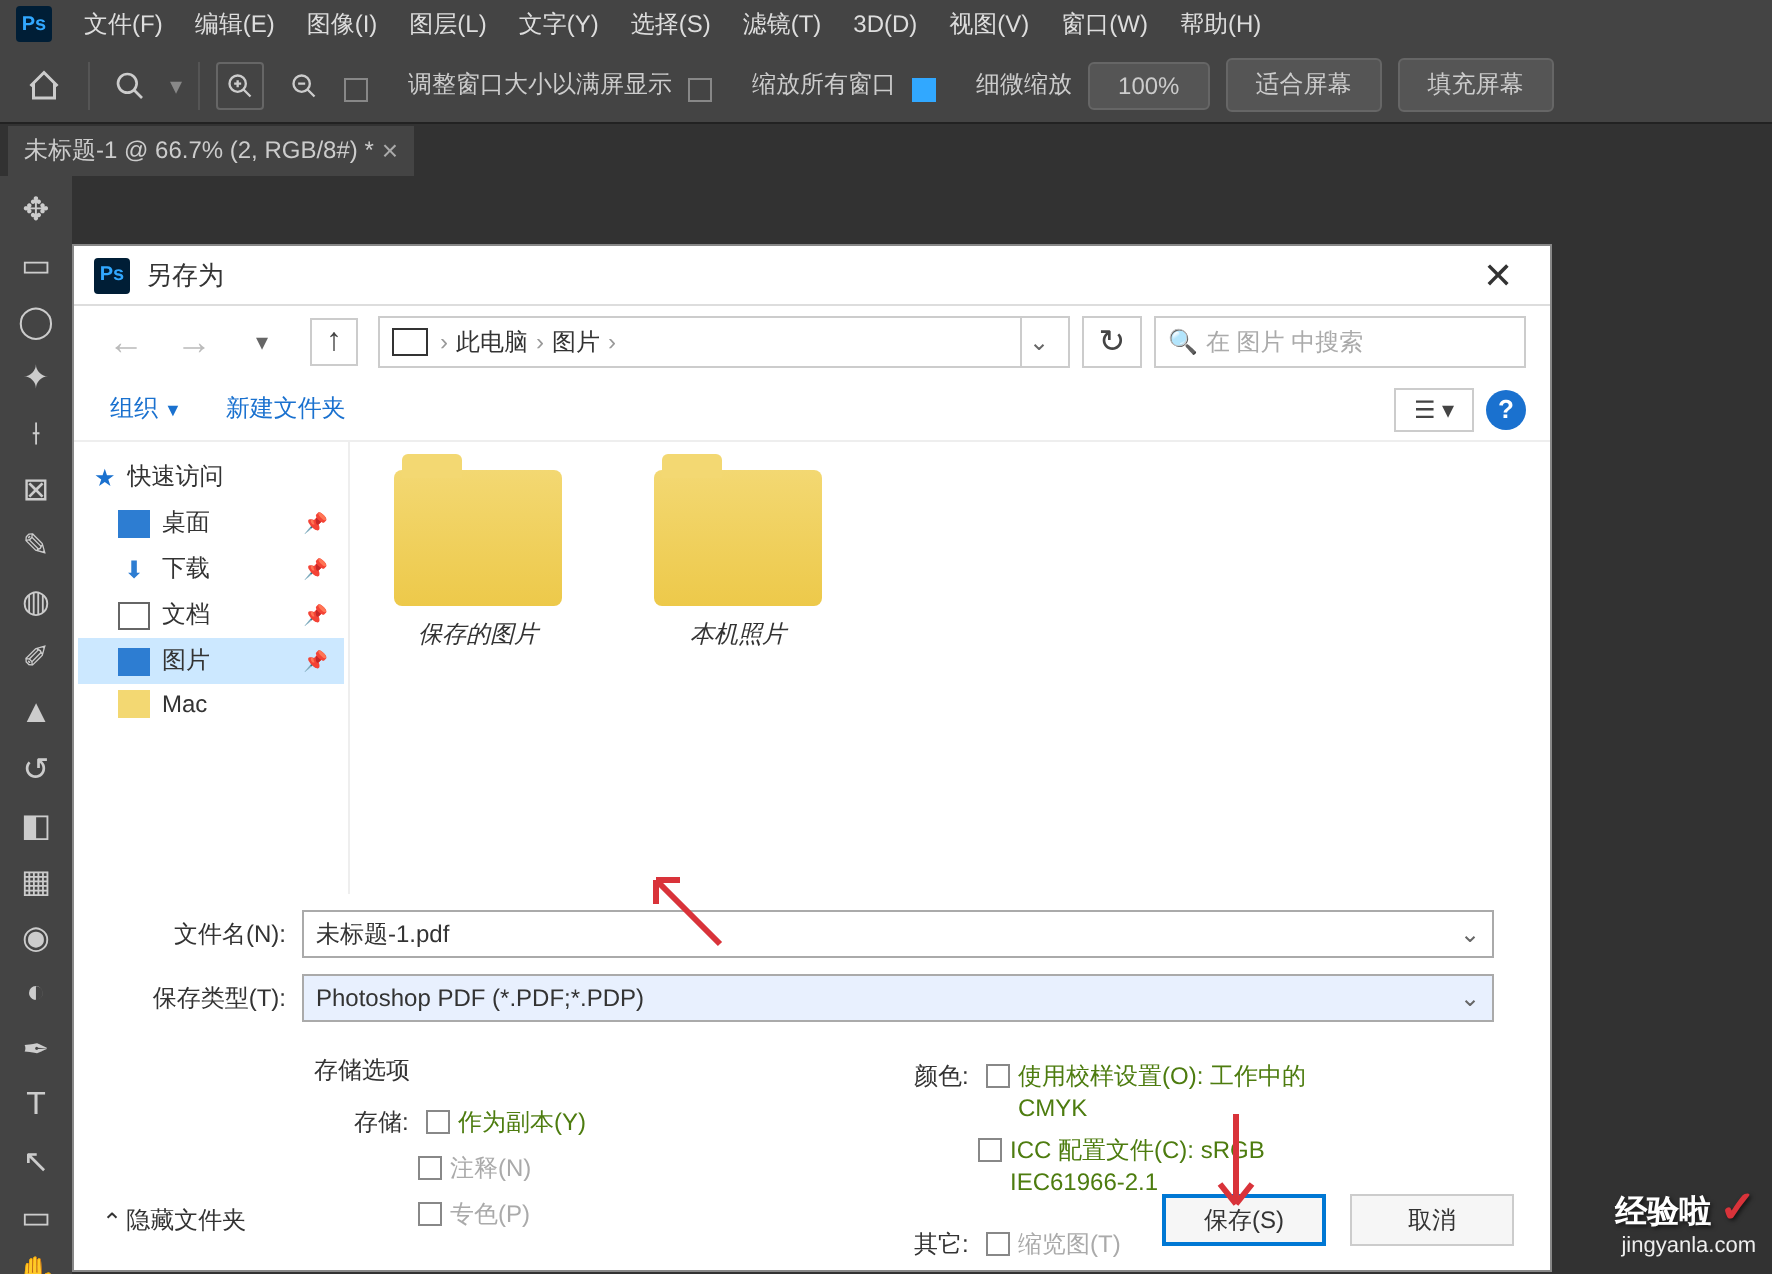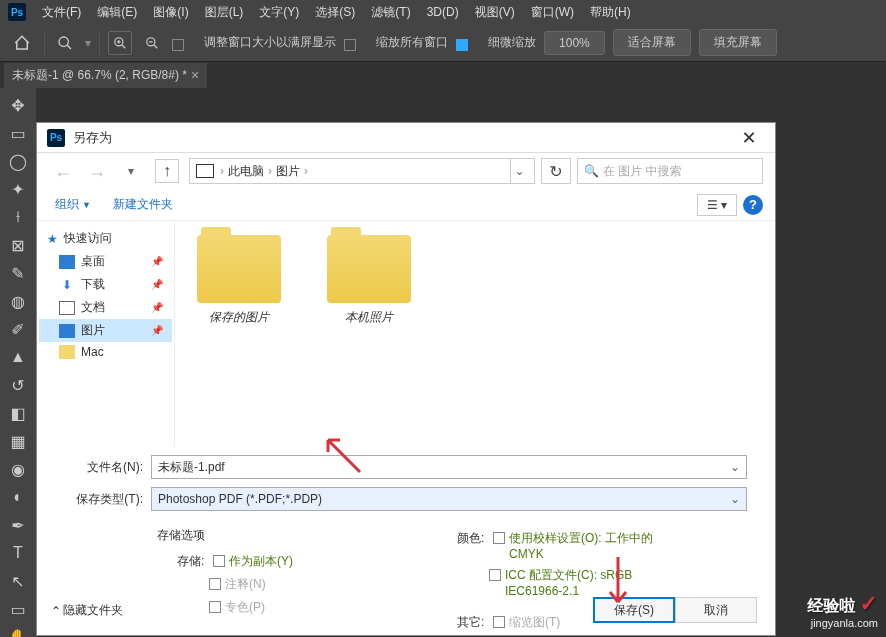--- a/index.html
+++ b/index.html
@@ -73,21 +73,21 @@
     .dialog .options-area { display: flex; padding: 0 18px 0 120px; font-size: 12px; }
     .dialog .options-col { flex: 1; }
     .dialog .options-col .opt-header { color: #333; margin-bottom: 6px; }
     .dialog .options-col .opt-row { display: flex; align-items: flex-start; gap: 4px; padding: 3px 0; margin-left: 20px; }
     .dialog .options-col .opt-row.nolabel { margin-left: 52px; }
     .dialog .options-col .opt-row .sublabel { width: 32px; color: #333; }
     .dialog .options-col .cbox { width: 12px; height: 12px; border: 1px solid #888; flex-shrink: 0; margin-top: 2px; }
     .dialog .options-col .link-text { color: #4d7c0f; }
     .dialog .options-col .muted { color: #aaa; }
     
-    .dialog .button-row { position: absolute; bottom: 12px; right: 18px; display: flex; gap: 0; }
+    .dialog .button-row { position: absolute; bottom: 12px; right: 18px; display: flex; gap: 12px; }
     .dialog .button-row .dlg-btn { width: 82px; height: 26px; border: 1px solid #ccc; background: #f6f6f6; display: flex; align-items: center; justify-content: center; font-size: 12px; color: #333; }
     .dialog .button-row .dlg-btn.primary { border: 2px solid #0078d4; }
     
     .dialog .hide-files { position: absolute; bottom: 16px; left: 14px; font-size: 12px; color: #333; display: flex; align-items: center; gap: 2px; }
     
     .red-arrow { position: absolute; pointer-events: none; }
     .red-arrow.a1 { left: 320px; top: 432px; }
     .red-arrow.a2 { left: 598px; top: 552px; }
     
     .watermark { position: absolute; right: 8px; bottom: 8px; color: #fff; font-size: 16px; font-weight: bold; text-shadow: 1px 1px 2px rgba(0,0,0,0.6); display: flex; flex-direction: column; align-items: flex-end; }

